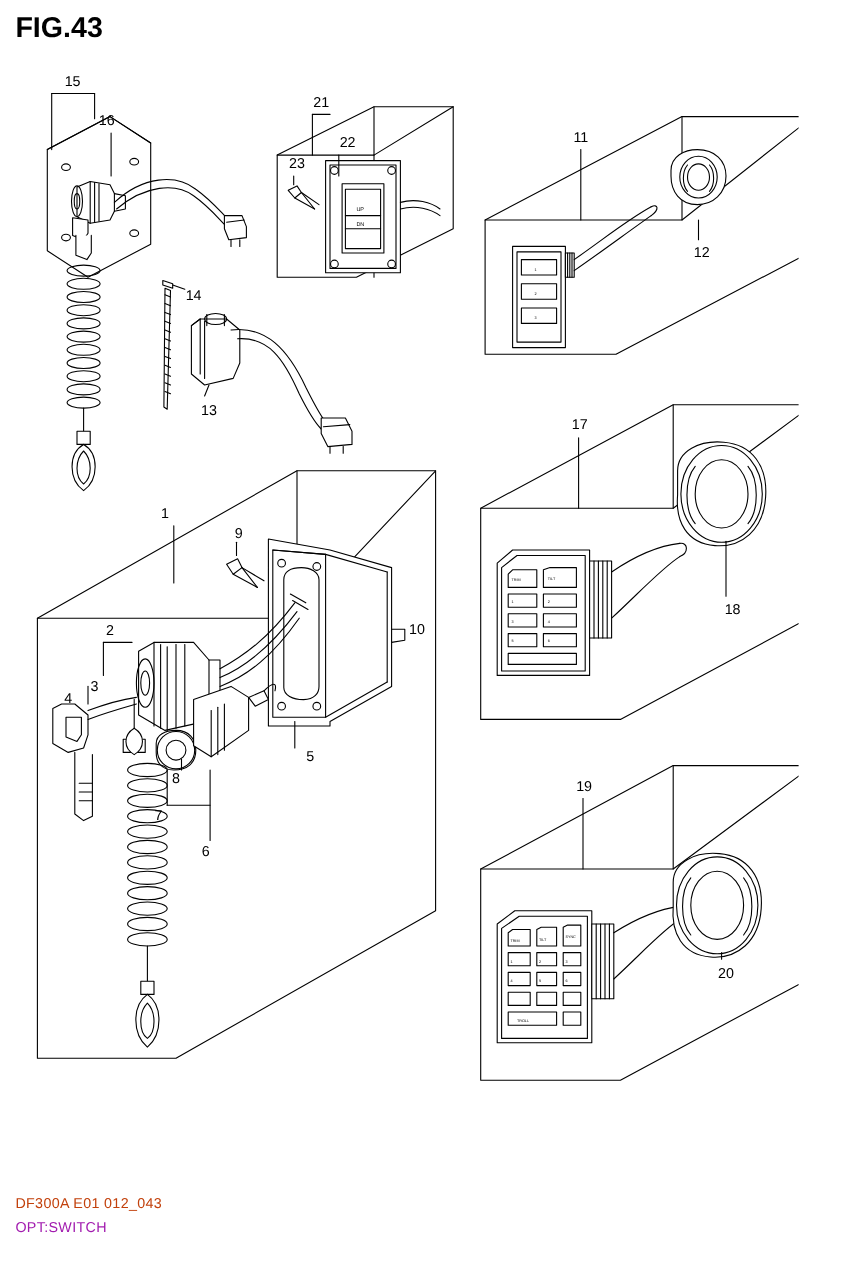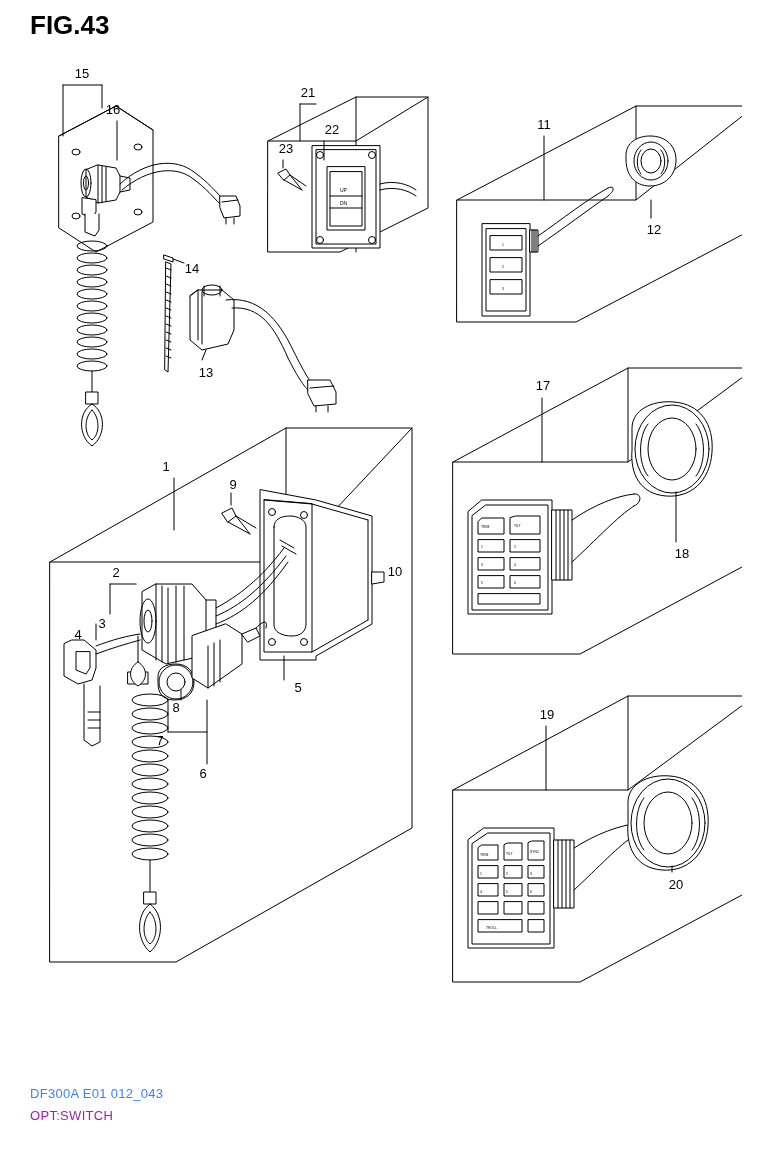--- a/index.html
+++ b/index.html
@@ -9,37 +9,36 @@
   }
   body {
     font-family: "Liberation Sans", sans-serif;
   }
   #page {
     position: relative;
     width: 726px;
     height: 1151px;
     background: #ffffff;
     overflow: hidden;
-    margin-left: 16px;
   }
   #fig-title {
     position: absolute;
     left: 14px;
     top: 10px;
     font-size: 26px;
     font-weight: bold;
     letter-spacing: 0px;
     color: #000;
   }
   #footer-line1 {
     position: absolute;
     left: 14px;
     top: 1086px;
     font-size: 13px;
-    color: #3b82f6;
+    color: #c2410c;
     letter-spacing: 0.3px;
   }
   #footer-line2 {
     position: absolute;
     left: 14px;
     top: 1108px;
     font-size: 13px;
     color: #a21caf;
     letter-spacing: 0.3px;
   }

